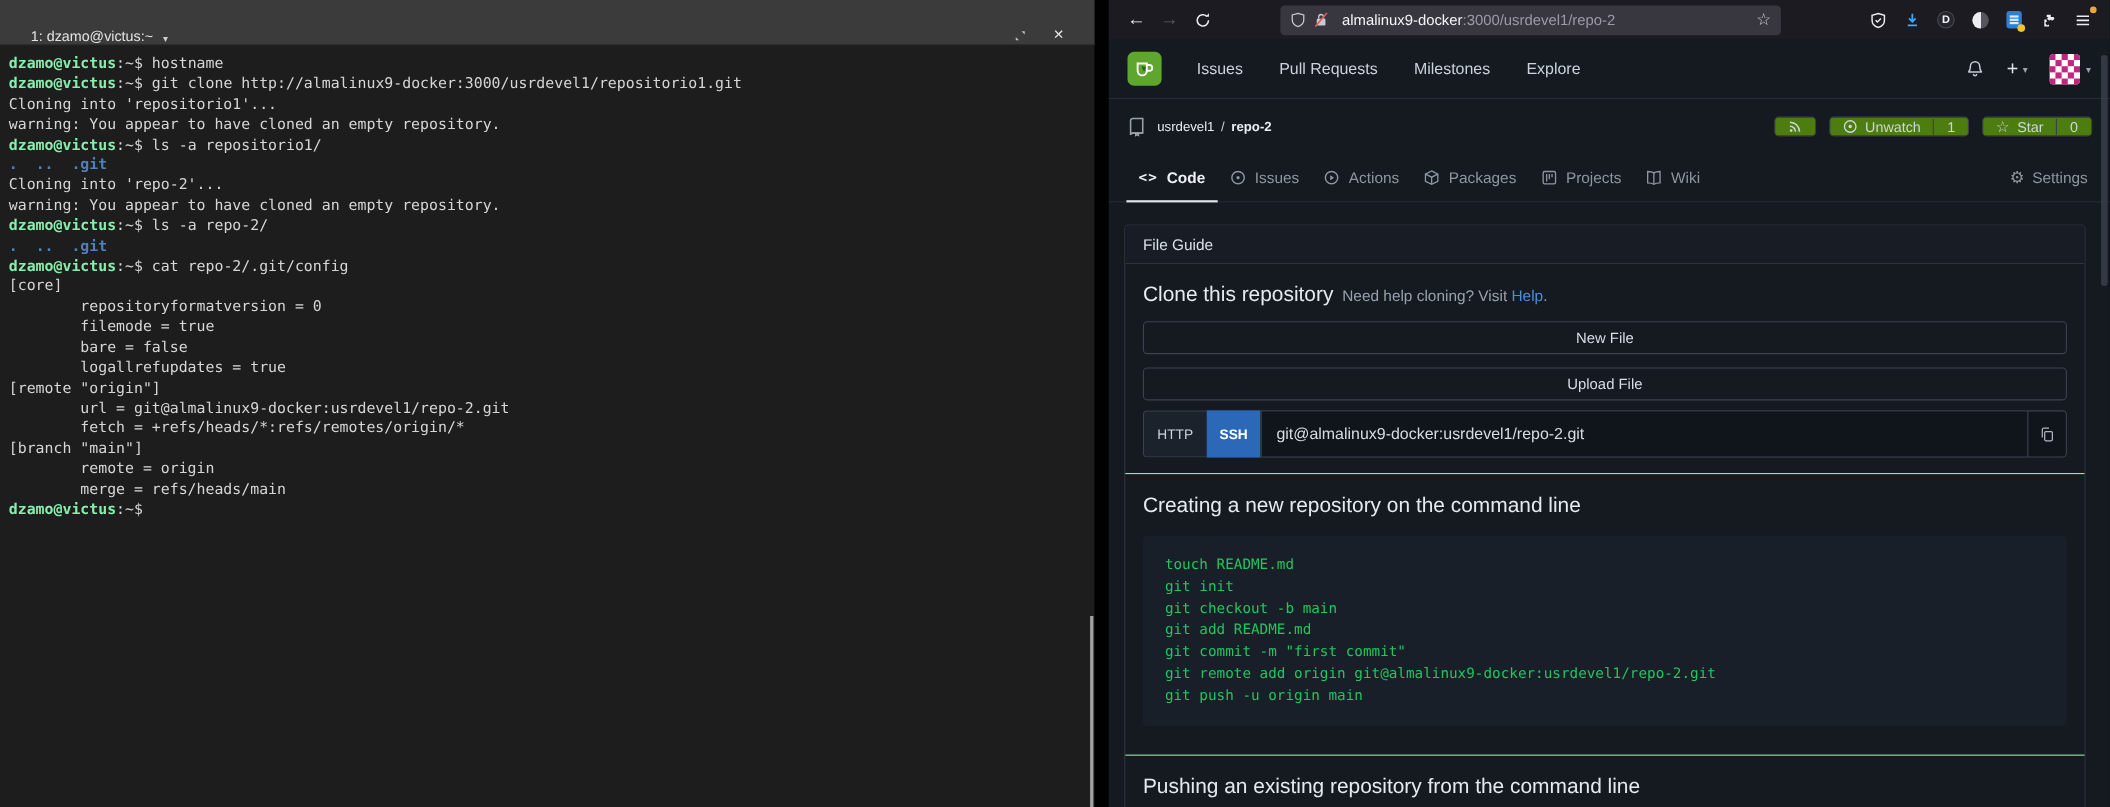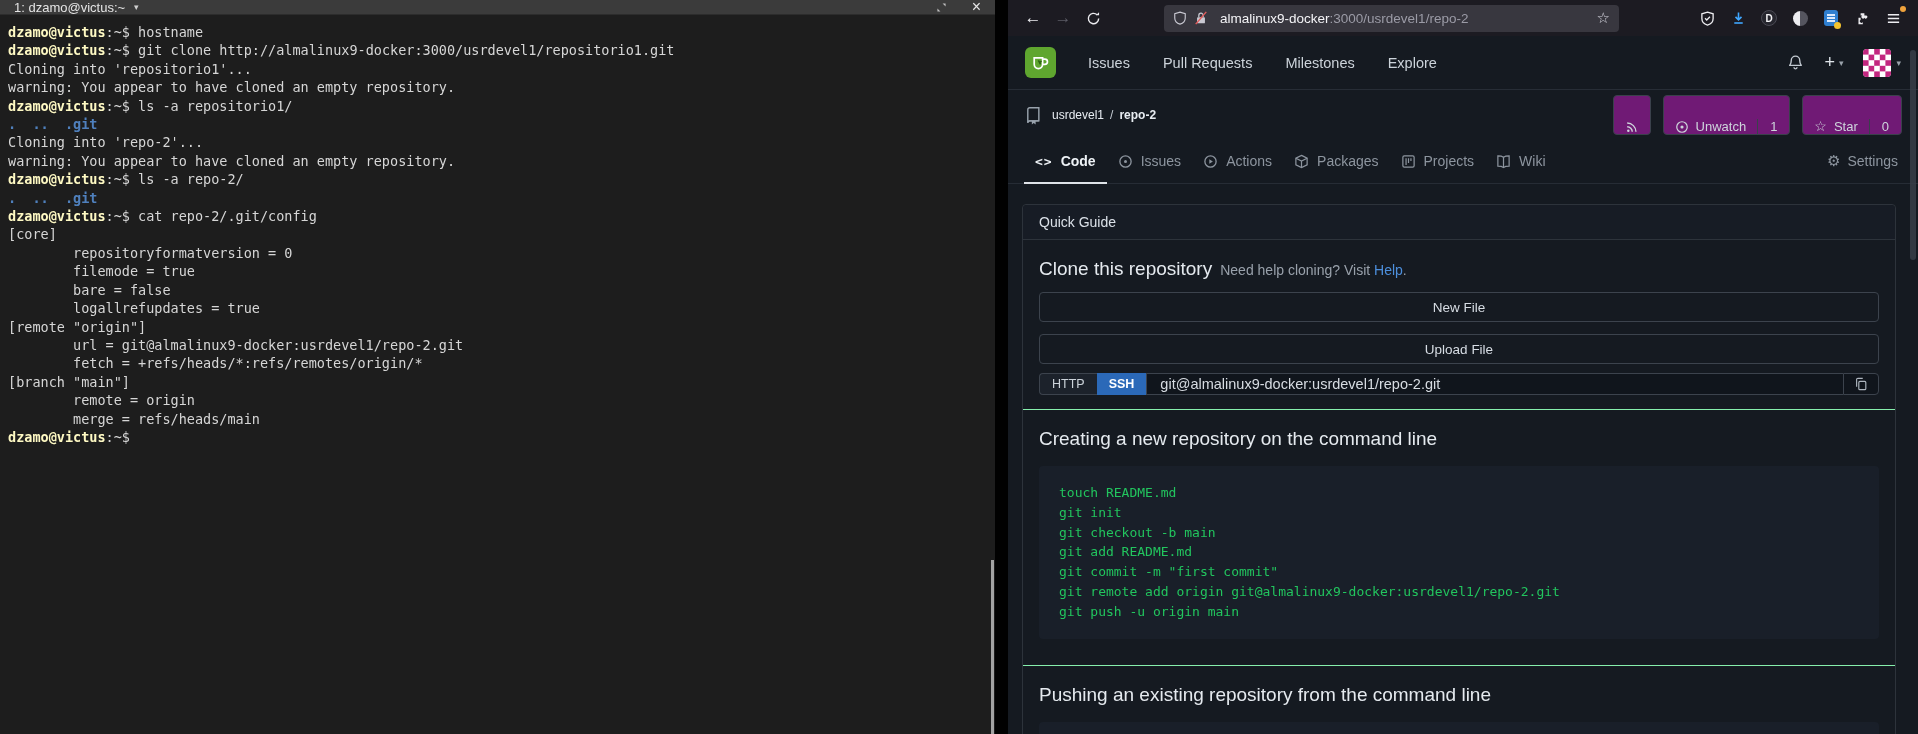--- a/index.html
+++ b/index.html
@@ -2,28 +2,28 @@
 <html><head>
 <meta charset="utf-8">
 <style>
   * { margin:0; padding:0; box-sizing:border-box; }
   html,body { width:1918px; height:734px; overflow:hidden; }
   body { background:#010101; font-family:"Liberation Sans", sans-serif; position:relative; }
   svg { display:block; }
 
   
   .terminal { position:absolute; left:0; top:0; width:995px; height:734px; background:#1d1d1d; }
-  .term-titlebar { height:15px; background:#3b3b3b; border-bottom:1px solid #2c2c2c; display:flex; align-items:center; padding:0 14px; color:#e4e4e4; font-size:13px; }
+  .term-titlebar { height:41px; background:#3b3b3b; border-bottom:1px solid #2c2c2c; display:flex; align-items:flex-end; padding:0 28px; color:#e4e4e4; font-size:13px; }
   .term-title-caret { margin-left:9px; font-size:9px; color:#cfcfcf; }
   .term-winbtns { margin-left:auto; display:flex; align-items:center; gap:24px; color:#d8d8d8; }
   .term-restore svg { opacity:.85; }
   .term-close { font-size:16px; line-height:1; color:#e8e8e8; }
   .term-body { padding:8px 0 0 8px; font:13.5px/18.4px "DejaVu Sans Mono", monospace; color:#d6d6d6; }
   .term-line { white-space:pre; }
-  .c-g { color:#fef9c3; font-weight:bold; }
+  .c-g { color:#86efac; font-weight:bold; }
   .c-f { color:#d6d6d6; }
   .c-b { color:#4f80bd; font-weight:bold; }
   .term-scroll { position:absolute; right:1px; top:560px; width:3px; height:174px; background:#a2a2a2; }
 
   
   .browser { position:absolute; left:1008px; top:0; width:910px; height:734px; background:#151a21; }
   .bw-toolbar { height:36px; background:#1c1b22; display:flex; align-items:center; padding:0 10px; color:#ececf0; }
   .bw-navbtn { width:30px; text-align:center; font-size:17px; color:#ececf0; }
   .bw-navbtn.dim { color:#5c5c66; }
   .bw-reload { width:30px; display:flex; justify-content:center; color:#ececf0; }
@@ -54,21 +54,21 @@
   .avatar-cluster { display:flex; align-items:center; gap:5px; }
   .avatar { width:28px; height:28px; border-radius:4px; overflow:hidden; }
 
   .gt-repohead { height:50px; display:flex; align-items:center; padding:0 16px; }
   .repo-ic { color:#99a3ad; margin-right:9px; }
   .repo-title { font-size:12px; color:#e8edf2; }
   .repo-title .owner { font-weight:400; }
   .repo-title .sep { margin:0 6px; color:#c7ced6; }
   .repo-title .name { font-weight:bold; }
   .repo-actions { margin-left:auto; display:flex; align-items:center; }
-  .btngrp { display:flex; align-items:flex-end; height:40px; margin-left:12px; border:1px solid #3a414b; border-radius:4px; background:#701a75; font-size:13px; color:#ced5dc; overflow:hidden; }
+  .btngrp { display:flex; align-items:center; height:18px; margin-left:12px; border:1px solid #3a414b; border-radius:4px; background:#4d7c0f; font-size:13px; color:#ced5dc; overflow:hidden; }
   .btngrp .seg { display:flex; align-items:center; gap:7px; padding:0 11px; }
   .btngrp .cnt { display:flex; align-items:center; padding:0 12px; border-left:1px solid #3a414b; }
   .btngrp .star-g { font-size:14px; }
 
   .gt-tabs { display:flex; align-items:stretch; padding:0 16px; border-bottom:1px solid #262c35; height:44px; font-size:14px; color:#8d959f; }
   .tab { display:flex; align-items:center; gap:8px; padding:0 11px; border-bottom:2px solid transparent; margin-bottom:-1px; }
   .tab.active { color:#eef2f6; font-weight:bold; border-bottom-color:#dfe3e8; }
   .tab .t-ic { display:flex; color:inherit; }
   .tab-code-glyph { font-family:"DejaVu Sans Mono",monospace; font-size:13px; letter-spacing:1px; }
   .tab-settings { margin-left:auto; display:flex; align-items:center; gap:7px; padding:0 4px; }
@@ -76,21 +76,21 @@
 
   .gt-content { padding:20px 22px 0 14px; }
   .box { border:1px solid #2d333b; border-radius:4px; }
   .box-header { padding:9px 16px; background:#171c25; border-bottom:1px solid #2d333b; font-size:14px; color:#dbe1e8; border-radius:4px 4px 0 0; }
   .section { padding:18px 16px 14px; border-bottom:1px solid #86efac; }
   .section.no-border { border-bottom:none; }
   .h2row { font-size:19px; color:#e5eaef; font-weight:500; }
   .h2row .sub { font-size:14px; font-weight:400; color:#99a1ab; margin-left:8px; }
   .link { color:#4c8fdd; }
   .btn-wide { margin-top:12px; height:30px; border:1px solid #3c434d; border-radius:4px; display:flex; align-items:center; justify-content:center; font-size:13.5px; color:#d7dde4; background:transparent; }
-  .clonegrp { margin-top:9px; display:flex; height:22px; }
+  .clonegrp { margin-top:9px; display:flex; height:43px; }
   .cg-http { border:1px solid #3c434d; border-right:none; border-radius:4px 0 0 4px; background:#1c222b; padding:0 12px; font-size:12.5px; color:#ccd3da; display:flex; align-items:center; }
   .cg-ssh { background:#2b69b8; color:#fff; padding:0 12px; font-size:12.5px; font-weight:bold; display:flex; align-items:center; }
   .cg-input { flex:1; border:1px solid #3c434d; border-right:none; background:#10151c; color:#d7dce2; font-size:14.5px; padding:0 13px; display:flex; align-items:center; white-space:nowrap; overflow:hidden; }
   .cg-copy { width:36px; border:1px solid #3c434d; border-radius:0 4px 4px 0; background:#10151c; display:flex; align-items:center; justify-content:center; color:#aeb6bf; }
   .sec-creating { padding-bottom:26px; }
   .codeblock { margin-top:16px; background:#191f29; border-radius:4px; padding:17px 20px; font:13px/19.8px "DejaVu Sans Mono", monospace; color:#22c55e; white-space:pre; }
   .codeblock.stub { min-height:60px; }
 </style>
 </head>
 <body>
@@ -348,21 +348,21 @@
         <span>Wiki</span>
       </span>
       <span class="tab tab-settings">
         <span class="gear-g">⚙</span>
         <span>Settings</span>
       </span>
     </div>
 
     <div class="gt-content">
       <div class="box">
-        <div class="box-header">Quick Guide</div>
+        <div class="box-header">File Guide</div>
 
         <div class="section">
           <div class="h2row">
             <span>Clone this repository</span><span class="sub"><span>Need help cloning? Visit</span> <span class="link">Help</span><span>.</span></span>
           </div>
           <div class="btn-wide">New File</div>
           <div class="btn-wide">Upload File</div>
           <div class="clonegrp">
             <span class="cg-http">HTTP</span>
             <span class="cg-ssh">SSH</span>

